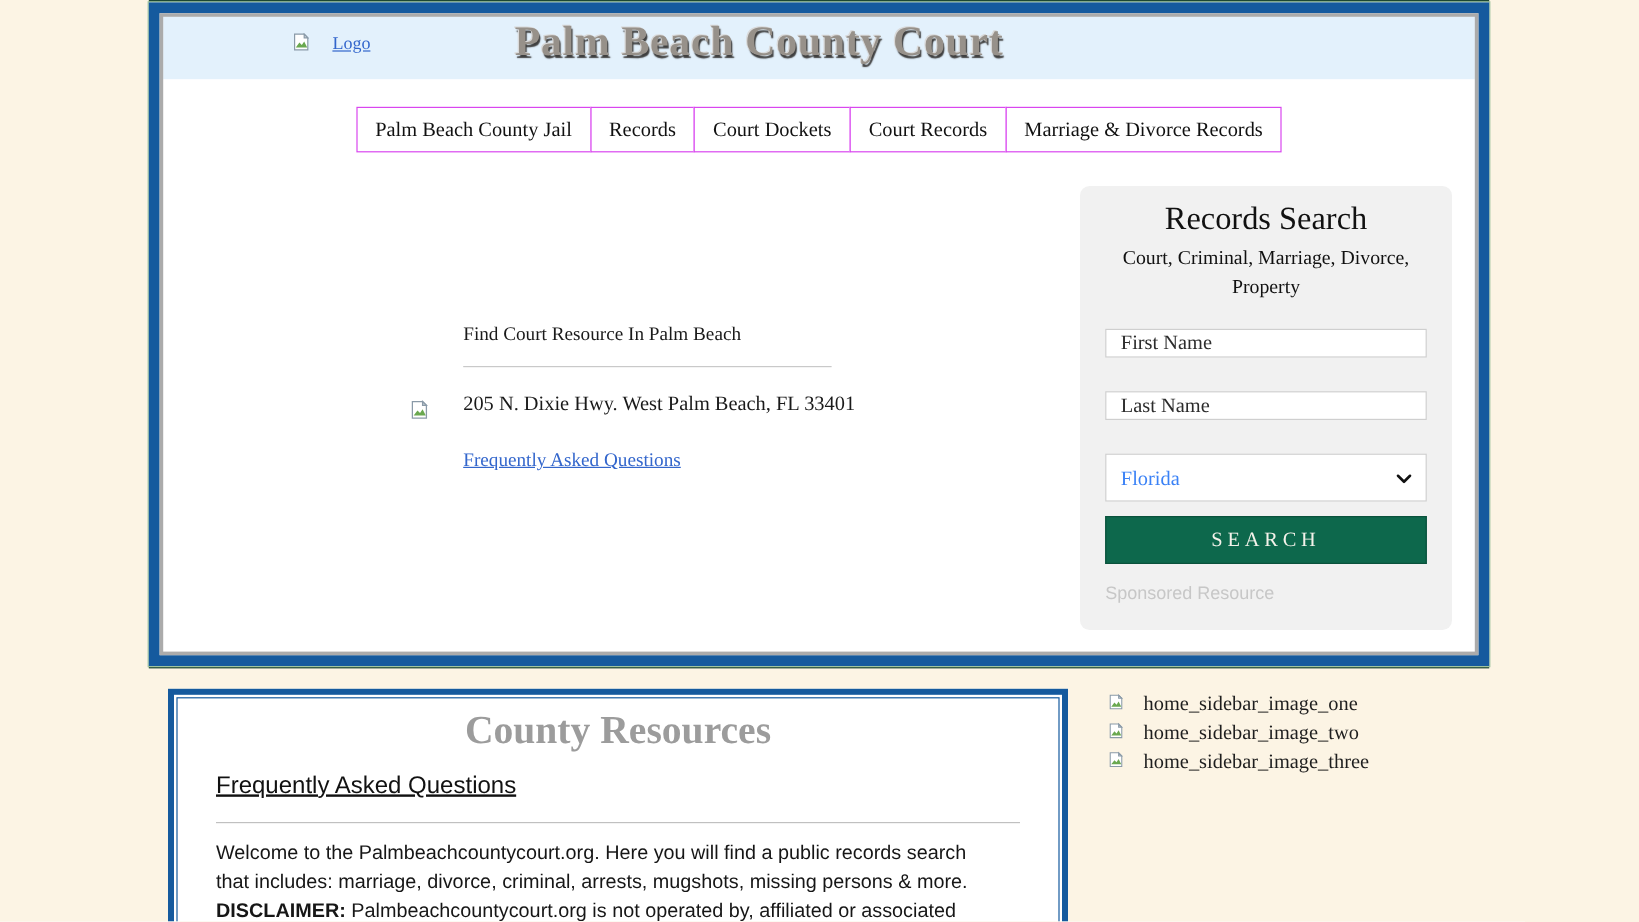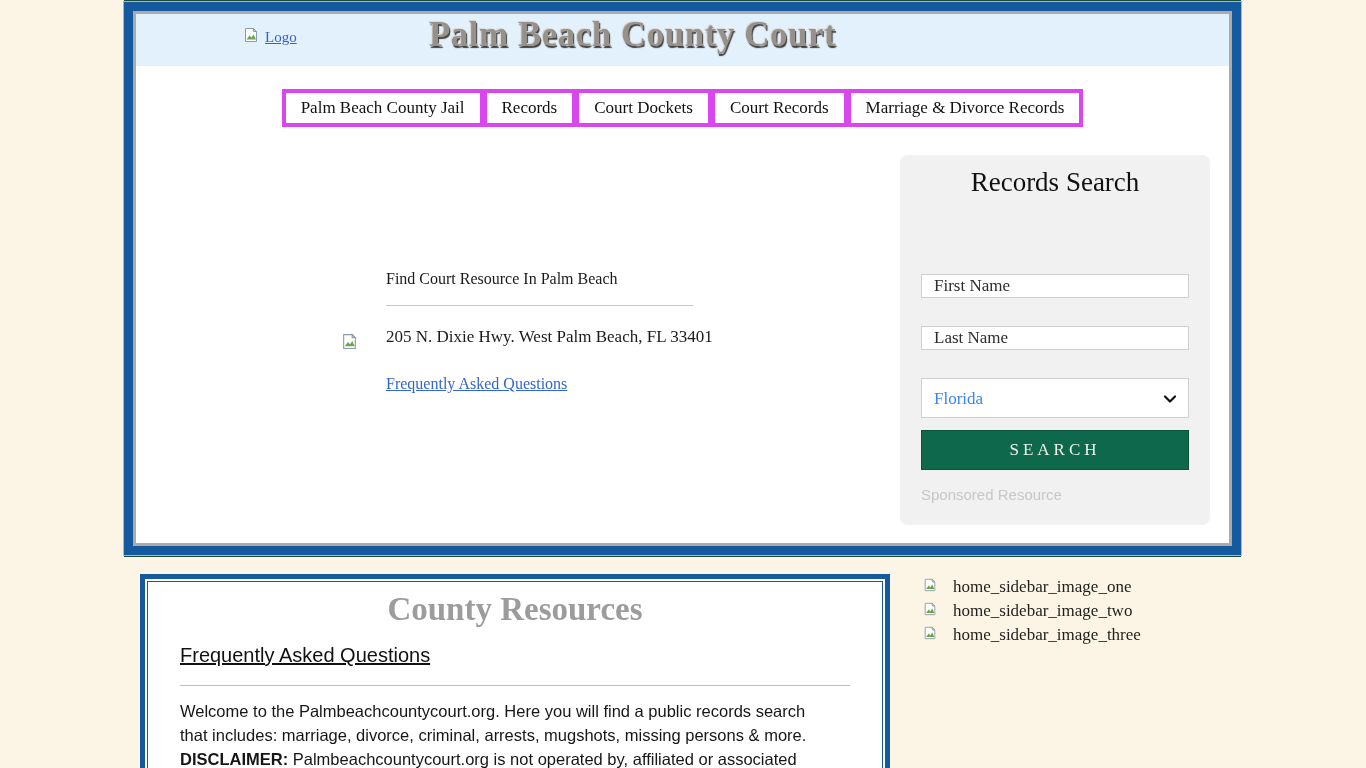--- a/index.html
+++ b/index.html
@@ -7,28 +7,28 @@
          font-family:"Liberation Serif", serif; }
   .screen { position:relative; width:1366px; height:768px; overflow:hidden; background:#fcf4e4; }
 
   
   .top-box { position:absolute; left:124px; top:2px; width:1117px; height:553px;
              background:#fff; border:9px solid #155a9e;
              box-shadow:0 0 0 1px #9fc49f, 0 -2px 0 0 #1c4733, 0 2px 0 0 #1c4733; }
   .top-inner-line { position:absolute; inset:0; border:3px solid #ababab; pointer-events:none; z-index:9; }
 
   .site-header { position:absolute; left:3px; top:3px; right:3px; height:52px; background:#e3f1fc; }
-  .logo-link { position:absolute; left:107px; top:13px; display:flex; align-items:center; gap:6px;
+  .logo-link { position:absolute; left:107px; top:13px; display:flex; align-items:center; gap:18px;
                color:#3366cc; text-decoration:underline; font-size:15px; cursor:pointer; }
   .site-title { position:absolute; left:0; right:100px; top:1px; text-align:center;
                 font-size:35px; font-weight:bold; color:#97918a; letter-spacing:0.5px;
                 text-shadow:-1px -1px 0 #d9d9d9, 1px 2px 1px #3f3f3f; }
 
   .nav { position:absolute; left:0; right:0; top:78px; display:flex; justify-content:center; }
-  .nav-cell { border:4px solid #d946ef; margin-left:-1px; background:#fff; height:38px;
+  .nav-cell { border:1px solid #d946ef; margin-left:-1px; background:#fff; height:38px;
               display:flex; align-items:center; padding:4px 15px; font-size:17px; color:#111;
               cursor:pointer; white-space:nowrap; }
   .nav-cell:first-child { margin-left:0; }
 
   .find-heading { position:absolute; left:253px; top:259px; font-size:16px; color:#1a1a1a; }
   .find-rule { position:absolute; left:253px; top:294px; width:307px; height:1px; background:#c9c9c9; }
   .content-img-icon { position:absolute; left:208px; top:322px; }
   .address { position:absolute; left:253px; top:316px; font-size:17px; color:#1a1a1a; }
   .faq-top { position:absolute; left:253px; top:364px; font-size:16px; color:#3366cc;
              text-decoration:underline; cursor:pointer; }
@@ -113,20 +113,21 @@
           <path d="M2.5 1.5h8l3 3v10h-11z" fill="#fff" stroke="#8a9aa8"></path>
           <path d="M10.5 1.5l3 3h-3z" fill="#cfd8dc" stroke="#8a9aa8"></path>
           <path d="M3.5 12.5l3-4 2 2 2-3 2.5 5z" fill="#6aa84f"></path>
         </svg>
     </span>
     <div class="address">205 N. Dixie Hwy. West Palm Beach, FL 33401</div>
     <a class="faq-top">Frequently Asked Questions</a>
 
     <div class="rs-panel">
       <div class="rs-title">Records Search</div>
+      <div class="rs-subtitle">Court, Criminal, Marriage, Divorce, Property</div>
       <input class="rs-input" style="top: 119px;" type="text" placeholder="First Name">
       <input class="rs-input" style="top: 171px;" type="text" placeholder="Last Name">
       <select class="rs-select">
         <option>Florida</option>
       </select>
       <span class="rs-chevron">
         <svg width="14" height="14" viewBox="0 0 14 14">
             <path d="M2 4.5l5 5 5-5" fill="none" stroke="#111" stroke-width="2.2" stroke-linecap="round" stroke-linejoin="round"></path>
           </svg>
       </span>

